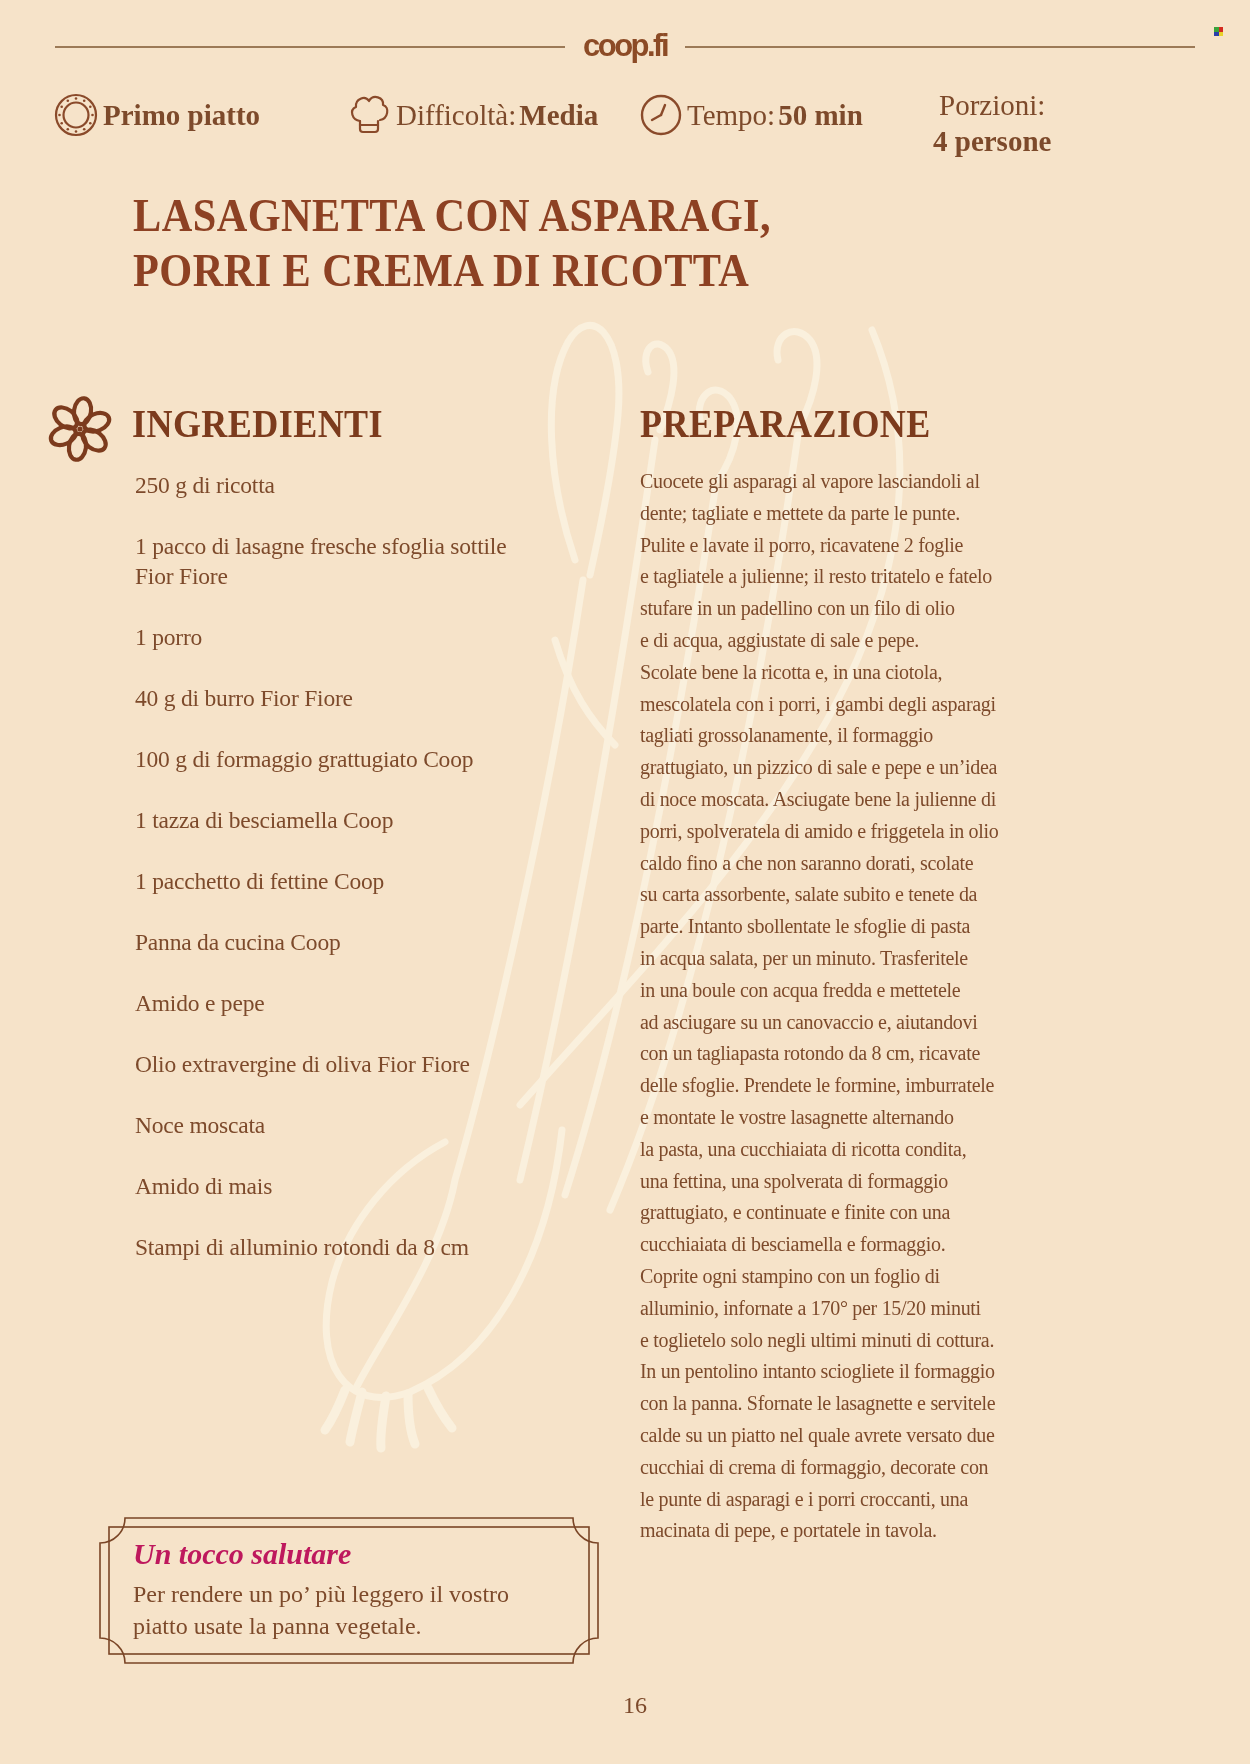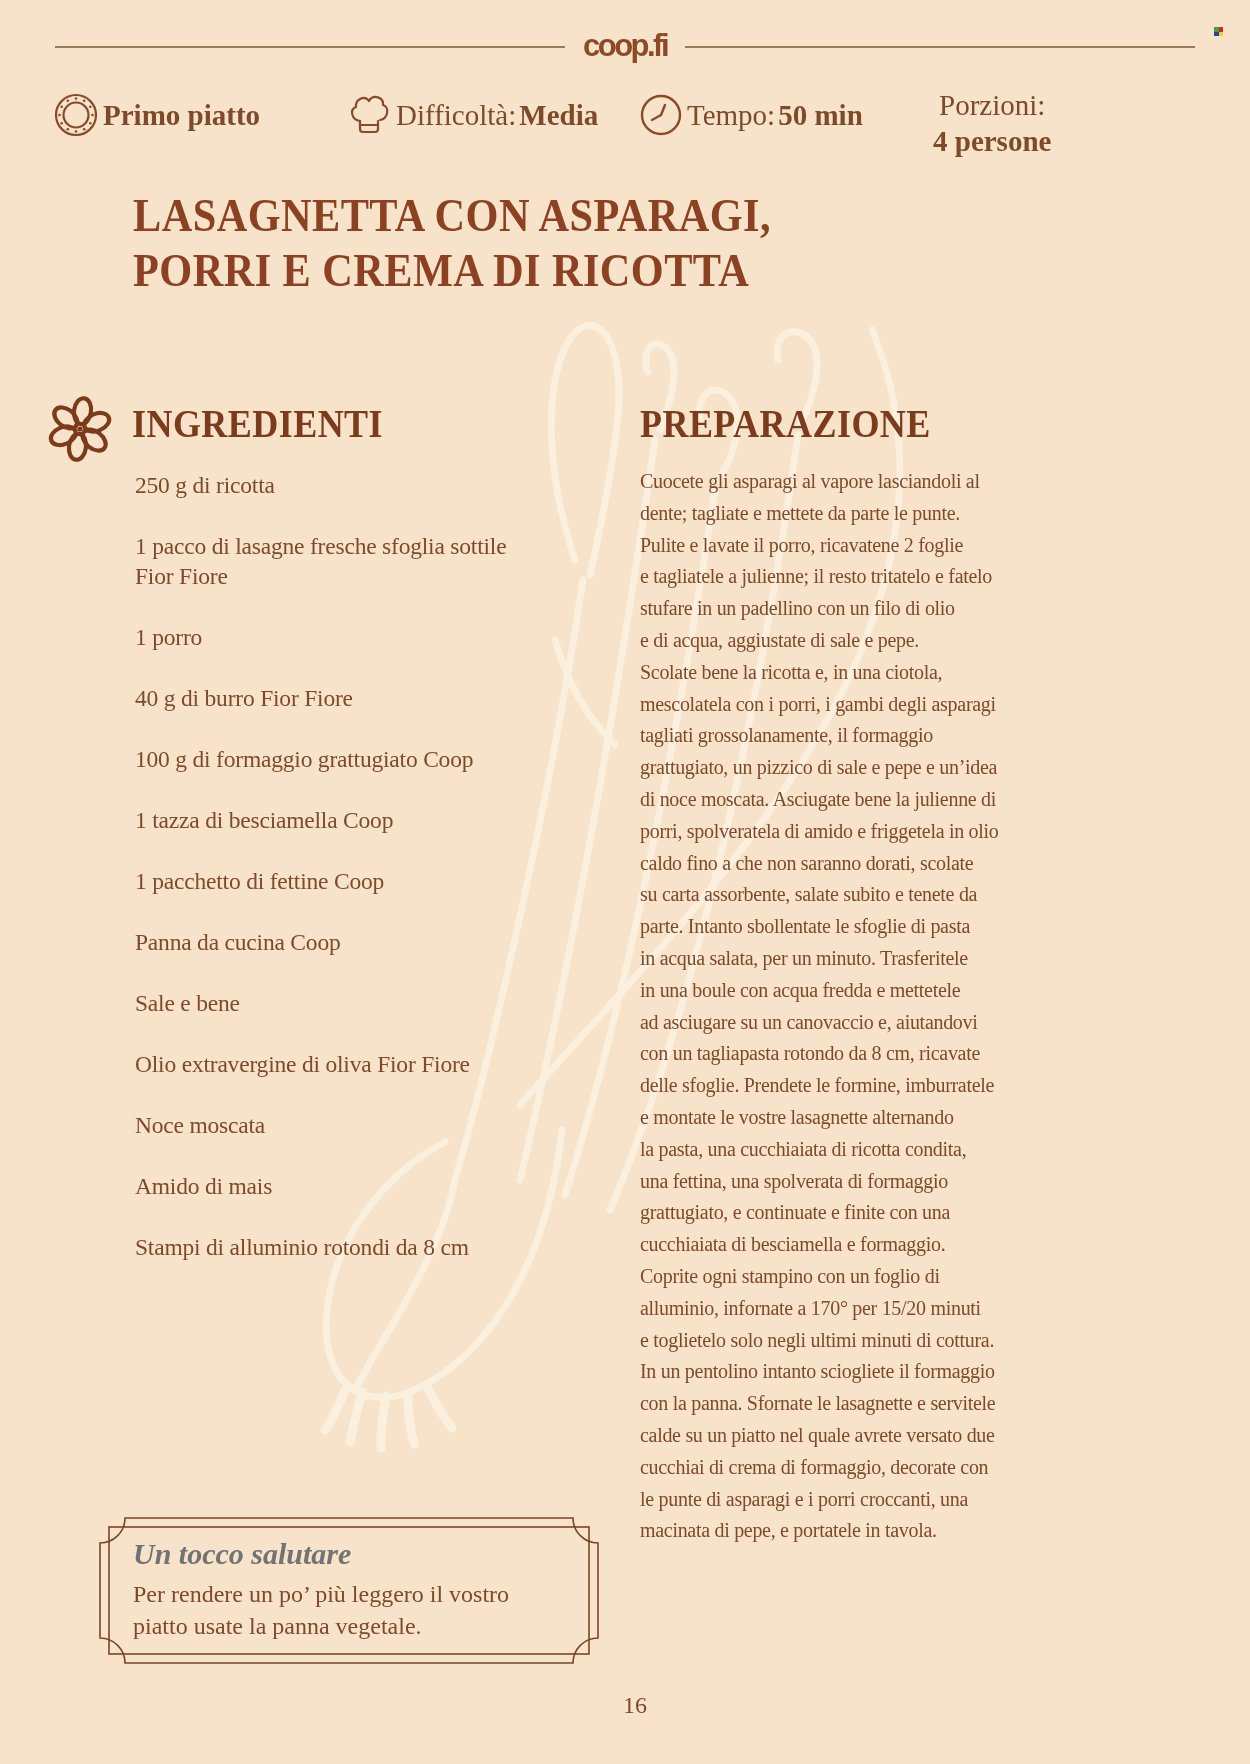--- a/index.html
+++ b/index.html
@@ -34,21 +34,21 @@
   .ingredients{position:absolute;left:135px;top:470px;width:490px;font-size:23.5px;
                letter-spacing:-.2px;z-index:1;}
   .ing-item{line-height:30px;margin-bottom:31px;white-space:pre-line;}
 
   .prep{position:absolute;left:640px;top:466px;font-size:20px;line-height:31.8px;
         letter-spacing:-.3px;white-space:pre;z-index:1;}
 
   .tipbox{position:absolute;left:95px;top:1513px;width:508px;height:155px;z-index:1;}
   .tipbox svg{position:absolute;left:0;top:0;}
   .tip-content{position:absolute;left:38px;top:24px;}
-  .tip-title{font-size:30px;font-weight:bold;font-style:italic;color:#737373;}
+  .tip-title{font-size:30px;font-weight:bold;font-style:italic;color:#be185d;}
   .tip-text{margin-top:7px;font-size:24px;line-height:32px;white-space:pre-line;}
 
   .pagenum{position:absolute;left:0;right:0;top:1692px;text-align:center;font-size:24px;z-index:1;padding-left:20px;}
 </style>
 </head>
 <body>
 
 <div class="page">
 
   <svg class="art" width="1250" height="1764" viewBox="0 0 1250 1764" fill="none" stroke="#faf0dd" stroke-width="7" stroke-linecap="round">
@@ -161,21 +161,21 @@
   <div class="ingredients">
       <div class="ing-item">250 g di ricotta</div>
       <div class="ing-item">1 pacco di lasagne fresche sfoglia sottile
 Fior Fiore</div>
       <div class="ing-item">1 porro</div>
       <div class="ing-item">40 g di burro Fior Fiore</div>
       <div class="ing-item">100 g di formaggio grattugiato Coop</div>
       <div class="ing-item">1 tazza di besciamella Coop</div>
       <div class="ing-item">1 pacchetto di fettine Coop</div>
       <div class="ing-item">Panna da cucina Coop</div>
-      <div class="ing-item">Sale e bene</div>
+      <div class="ing-item">Amido e pepe</div>
       <div class="ing-item">Olio extravergine di oliva Fior Fiore</div>
       <div class="ing-item">Noce moscata</div>
       <div class="ing-item">Amido di mais</div>
       <div class="ing-item">Stampi di alluminio rotondi da 8 cm</div>
     </div>
 
   <div class="prep">Cuocete gli asparagi al vapore lasciandoli al
 dente; tagliate e mettete da parte le punte.
 Pulite e lavate il porro, ricavatene 2 foglie
 e tagliatele a julienne; il resto tritatelo e fatelo

